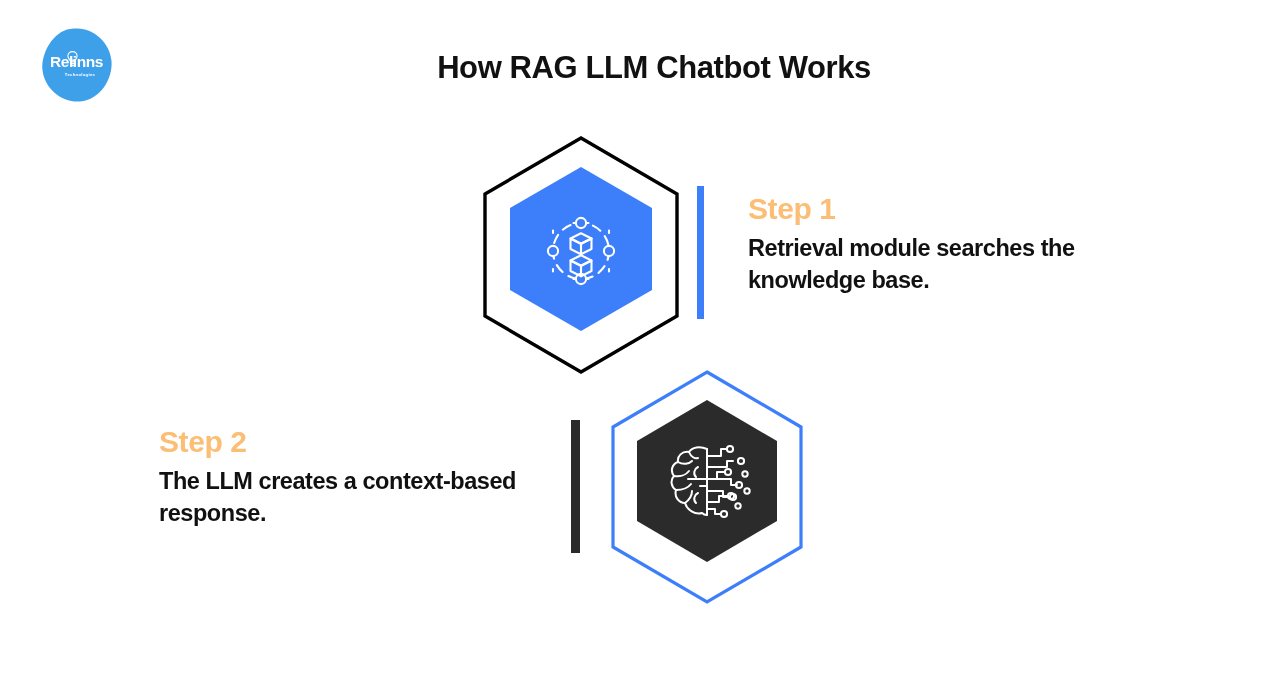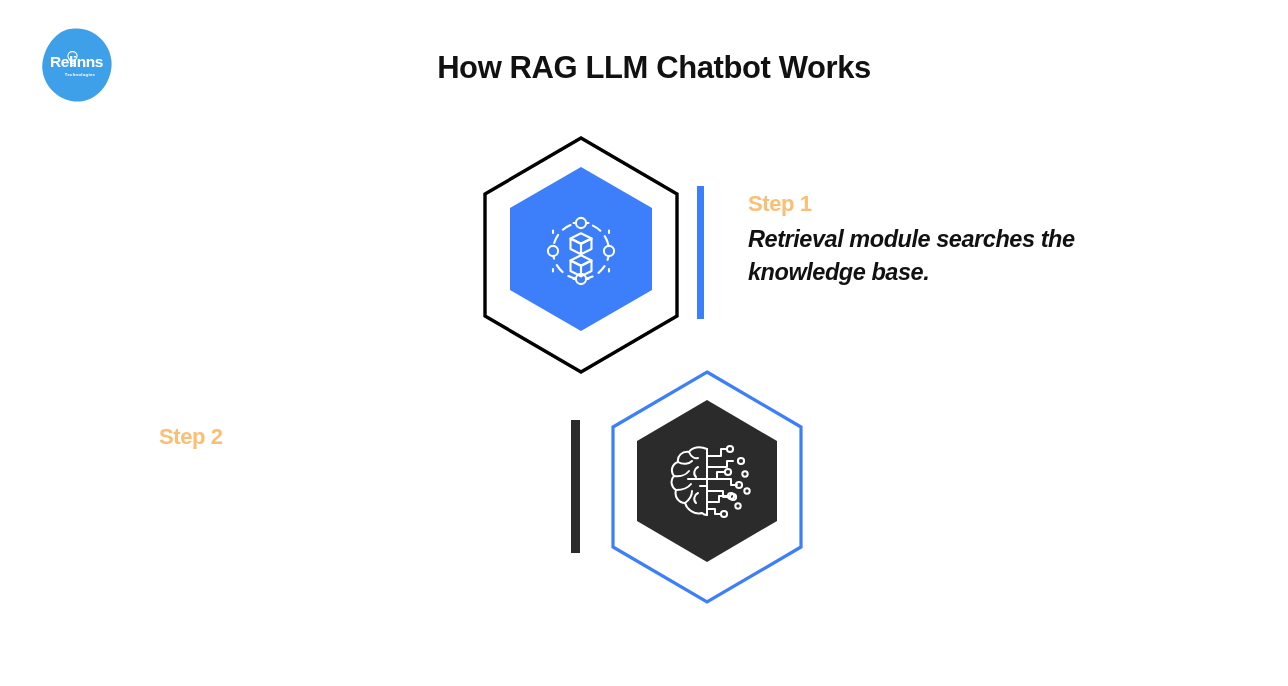--- a/index.html
+++ b/index.html
@@ -40,26 +40,26 @@
   .hex-block { position:absolute; }
   .hex-block svg { display:block; }
   .hex-icon { position:absolute; }
 
   
   .bar { position:absolute; }
 
   
   .step-text { position:absolute; }
   .step-label {
-    font-size:22px; font-weight:bold; color:#FBBE74;
+    font-size:30px; font-weight:bold; color:#FBBE74;
     letter-spacing:-0.4px; line-height:1.1;
   }
   .step-desc {
     font-size:23.5px; font-weight:bold; color:#111111;
-    line-height:1.38; letter-spacing:-0.45px; margin-top:7px;font-style:italic;
+    line-height:1.38; letter-spacing:-0.45px; margin-top:7px;
   }
 </style>
 </head>
 <body>
 
 <div id="canvas">
 
   <div class="logo-wrap">
     <svg class="logo-blob" viewBox="0 0 74 76">
       <path d="M37.5 1.5 C54 1.5 70 16 71.5 34 C73 52 60 73 40 74.5
@@ -170,15 +170,16 @@
         <circle cx="85" cy="52" r="2.7"></circle>
         <circle cx="76" cy="67" r="2.7"></circle>
       </g>
     </svg>
   </div>
 
   <div class="bar" style="left:571px; top:420px; width:9px; height:133px; background:#2B2B2B;"></div>
 
   <div class="step-text" style="left:159px; top:409px; width:400px;margin-top:16px;">
     <div class="step-label">Step 2</div>
+    <div class="step-desc">The LLM creates a context-based response.</div>
   </div>
 
 </div>
 
 </body></html>

